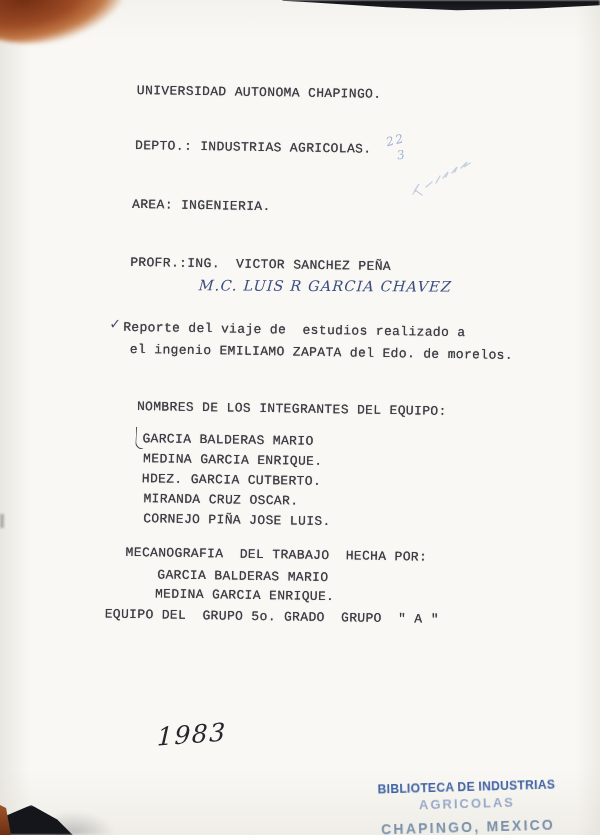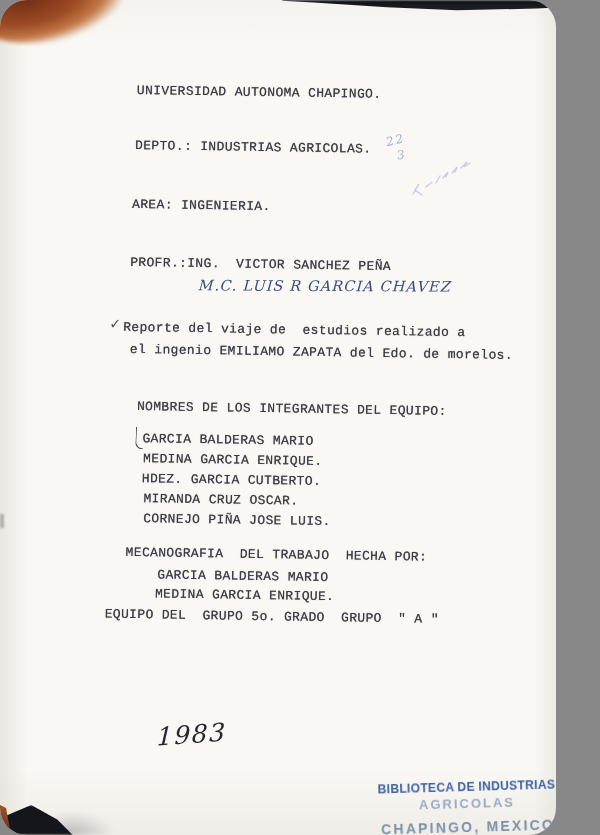--- a/index.html
+++ b/index.html
@@ -1,23 +1,22 @@
 <!DOCTYPE html>
 <html><head>
 <meta charset="utf-8">
 <style>
   html,body{margin:0;padding:0;background:#888;}
   .page{
-    position:relative;width:556px;height:835px;overflow:hidden;
+    position:relative;width:600px;height:835px;overflow:hidden;
     background:
       linear-gradient(90deg, rgba(214,210,202,.45) 0%, rgba(249,248,244,0) 5%, rgba(249,248,244,0) 96%, rgba(220,216,209,.4) 100%),
       linear-gradient(180deg, rgba(240,238,233,.55) 0%, rgba(249,248,244,0) 5%, rgba(249,248,244,0) 92%, rgba(230,226,219,.5) 100%),
       #f9f8f4;
     font-family:"Liberation Sans",sans-serif;
-    border-radius:27px;
   }
   
   .typed-layer{position:absolute;inset:0;transform:rotate(.9deg);transform-origin:135px 85px;}
   .t{
     position:absolute;
     font-family:"Liberation Mono","DejaVu Sans Mono",monospace;
     font-size:13px;line-height:15px;letter-spacing:.35px;
     color:#3c3d44;white-space:pre;
     text-shadow:0 0 .7px rgba(52,53,60,.8);
   }

